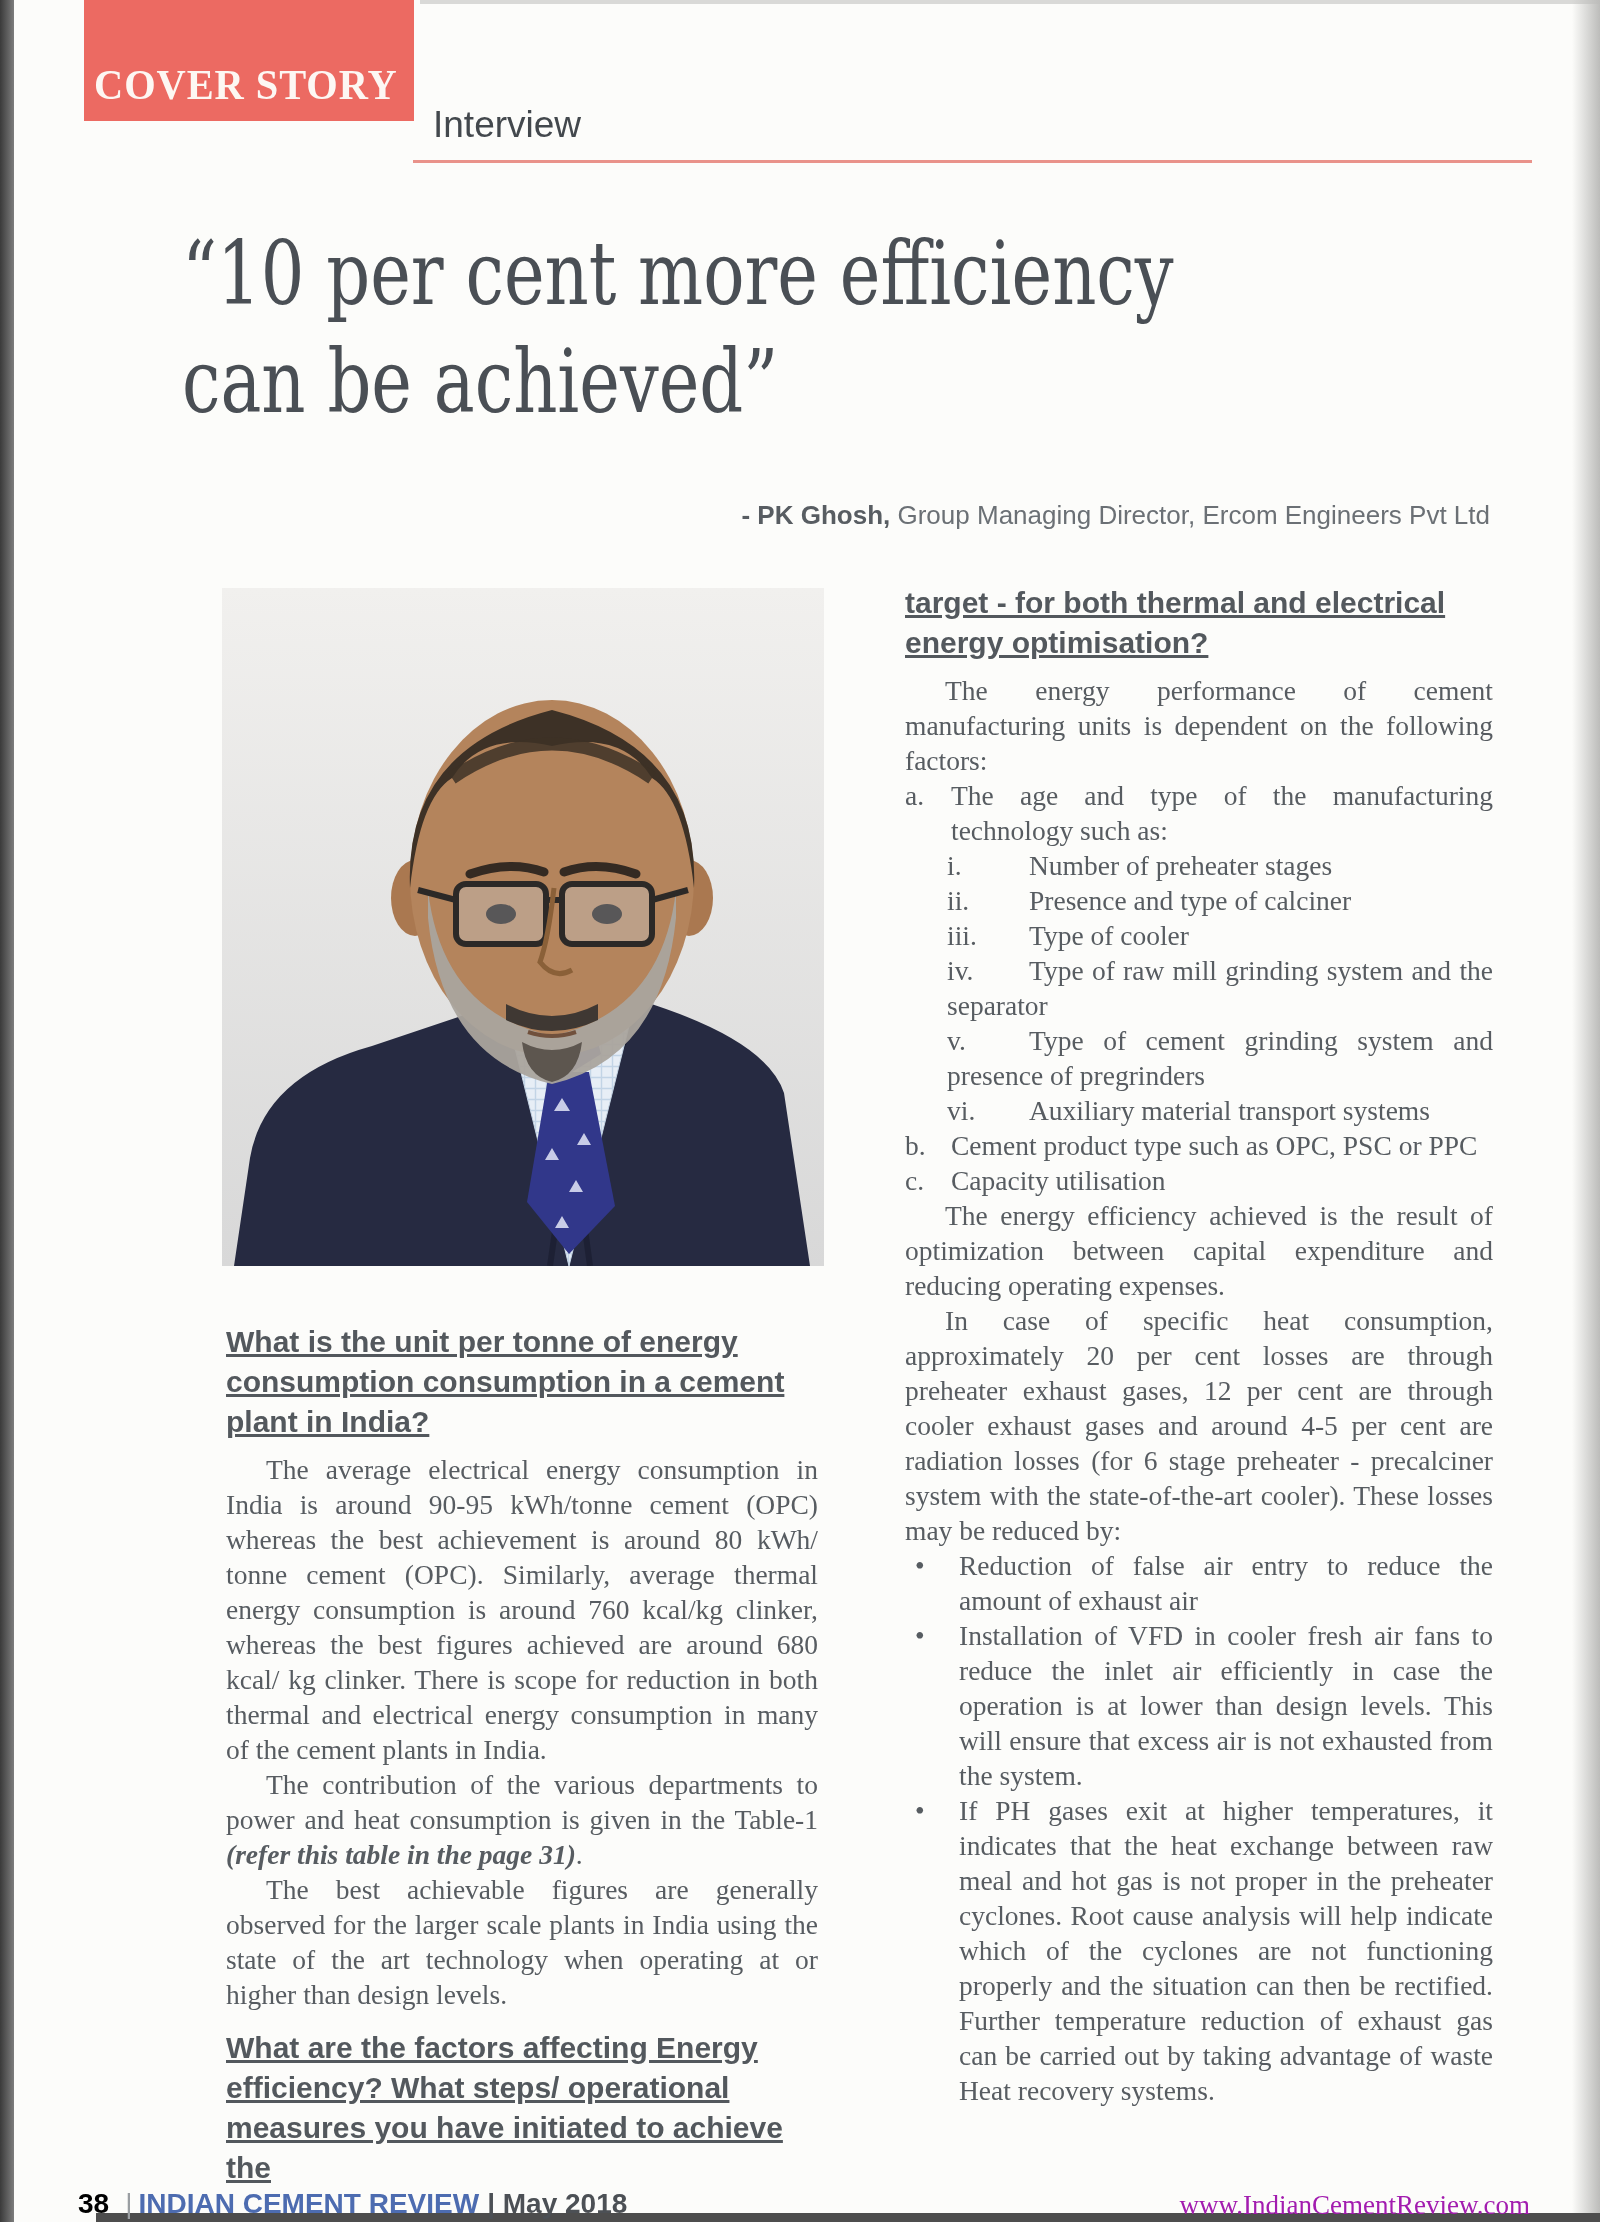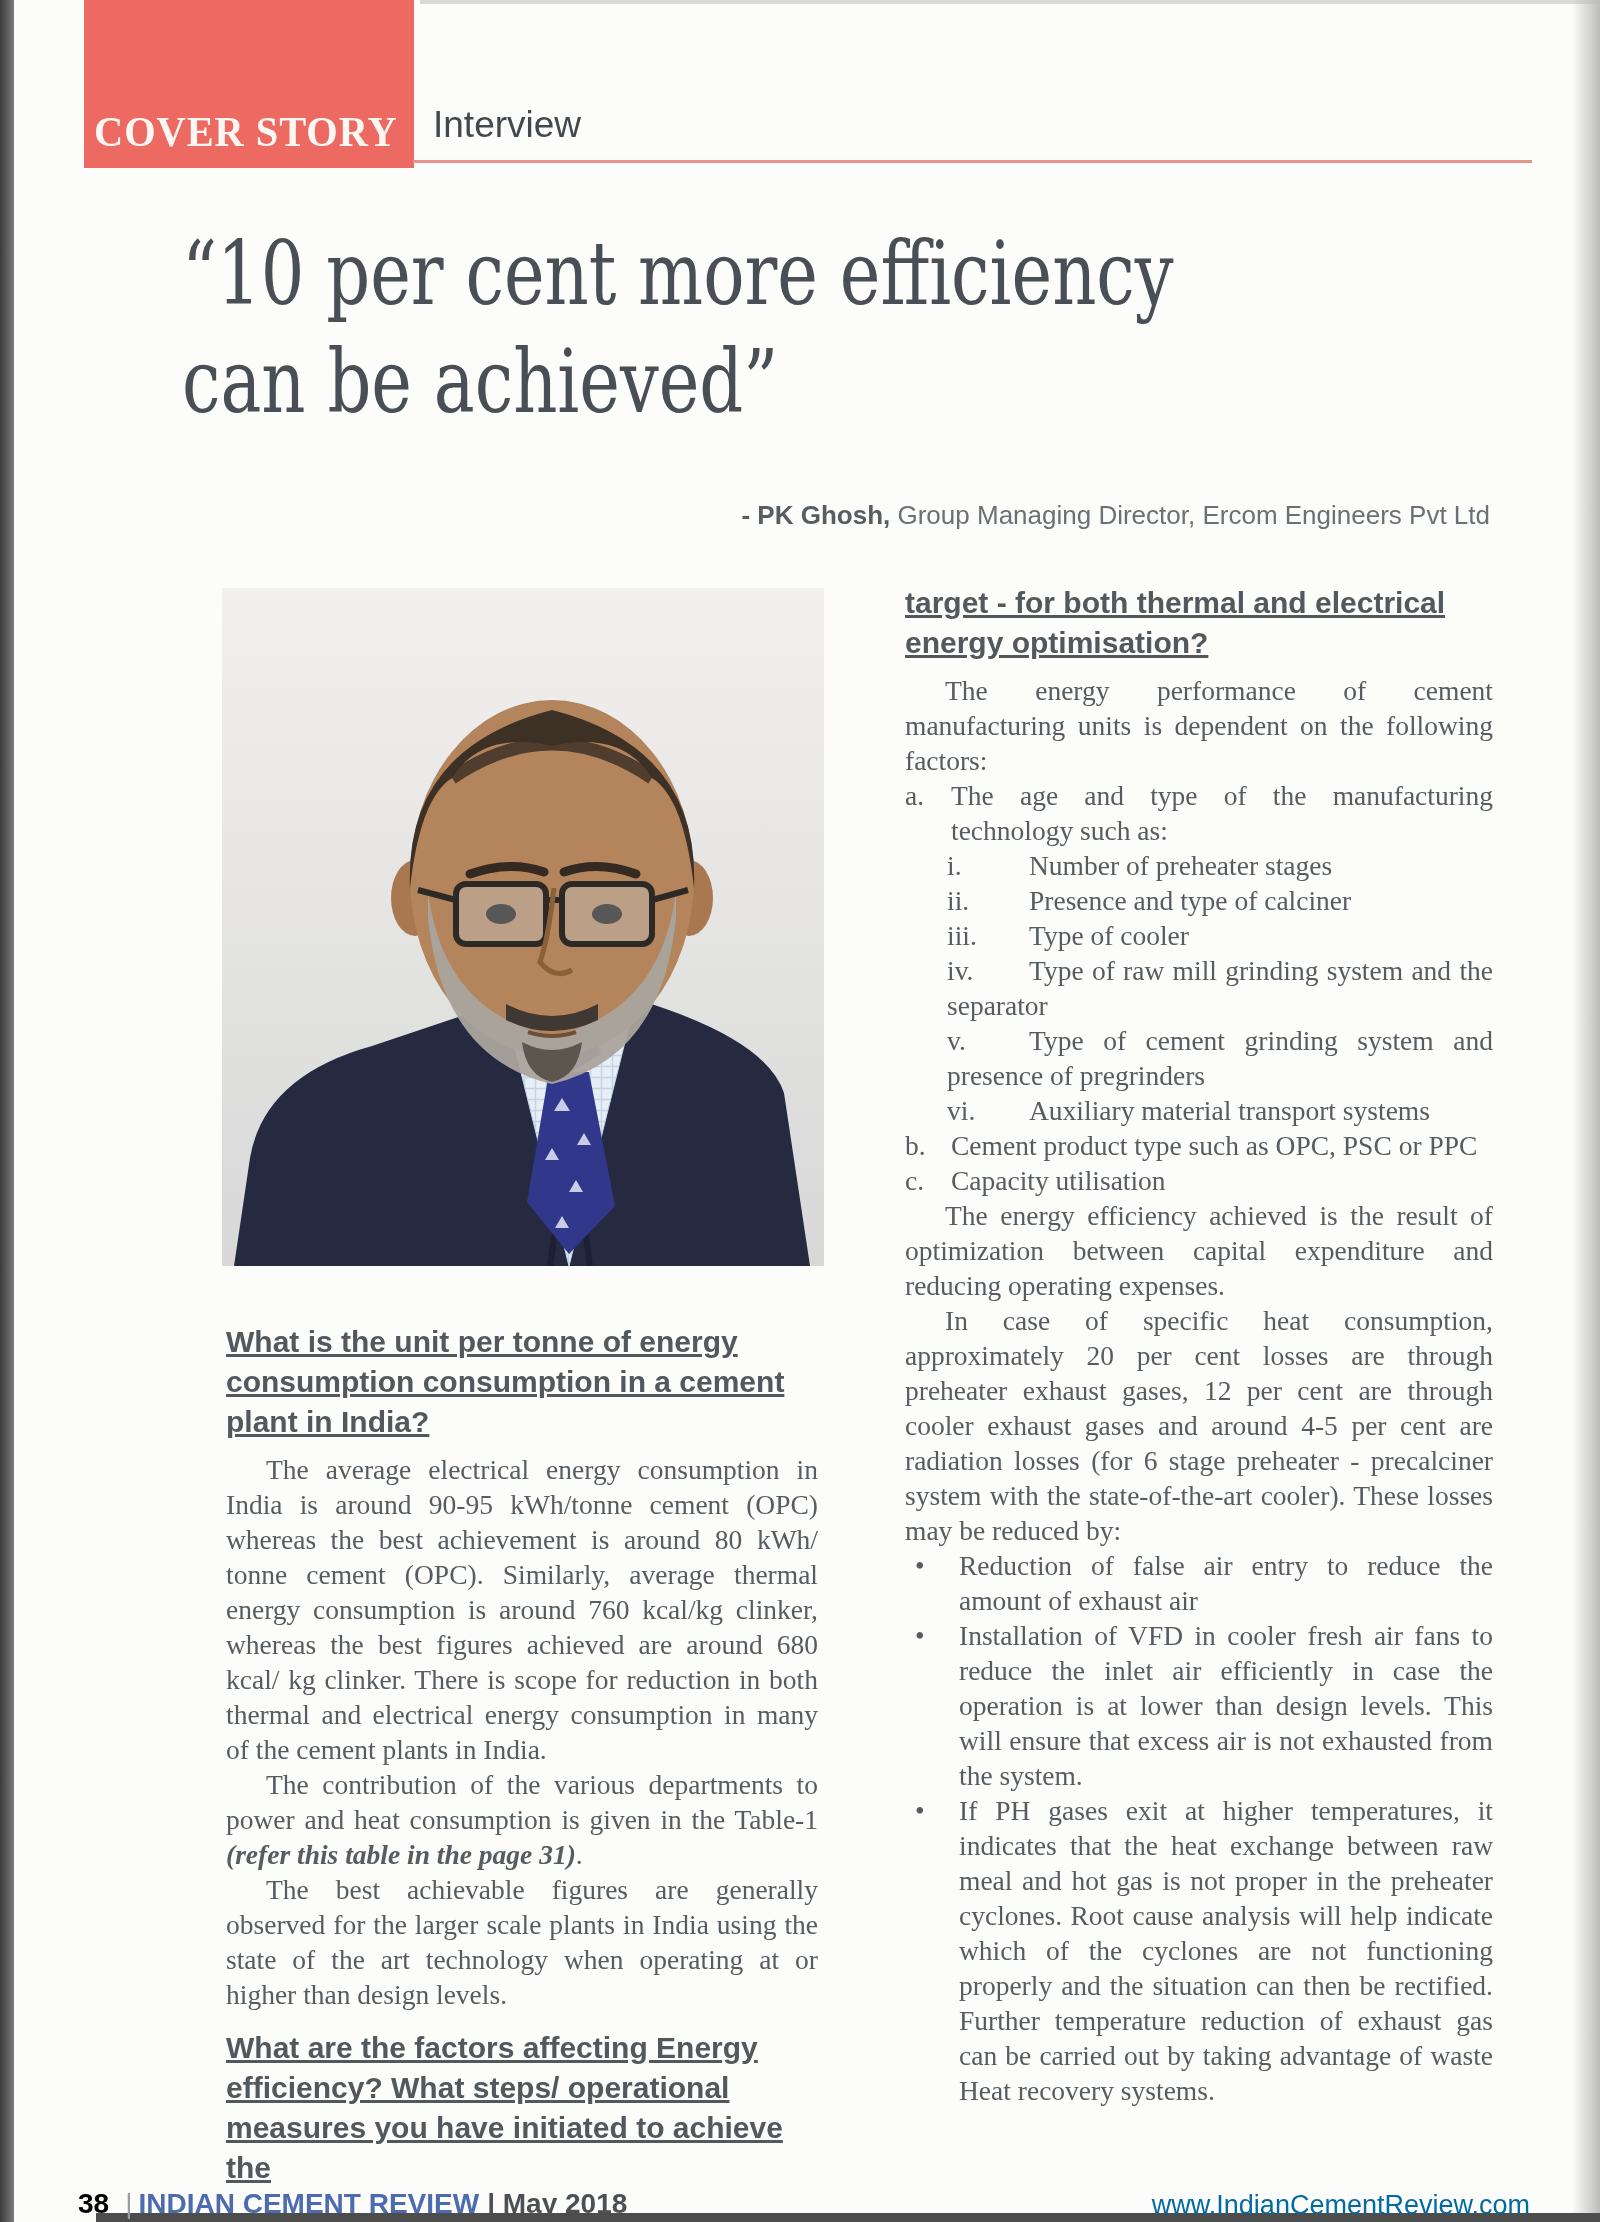--- a/index.html
+++ b/index.html
@@ -10,21 +10,21 @@
   }
   
   .scan-left  { position:absolute; left:0; top:0; width:14px; height:2222px;
                 background:linear-gradient(90deg,#3a3a3a,#7d7d7d); }
   .scan-right { position:absolute; right:0; top:0; width:28px; height:2222px;
                 background:linear-gradient(270deg,#bcbcba, rgba(252,252,250,0)); }
   .scan-bottom{ position:absolute; left:96px; right:0; bottom:0; height:9px; background:#4d4d4d; }
   .scan-top   { position:absolute; left:420px; right:0; top:0; height:4px; background:#d9d9d7; }
 
   
-  .banner { position:absolute; left:84px; top:0; width:330px; height:168px; background:#ec6a62; }
+  .banner { position:absolute; left:84px; top:0; width:330px; height:121px; background:#ec6a62; }
   .kicker { position:absolute; left:10px; bottom:12px;
             font-family:"Liberation Serif", serif; font-weight:700; font-size:43px;
             color:#fdf7f3; letter-spacing:1px; transform:scaleX(0.94); transform-origin:left bottom;
             white-space:nowrap; }
   .section-label { position:absolute; left:433px; top:104px;
             font-family:"Liberation Sans", sans-serif; font-size:37px; color:#43484d; }
   .rule { position:absolute; left:413px; top:160px; width:1119px; height:3px; background:#e9928a; }
 
   
   .title { position:absolute; left:182px; top:220px;
@@ -65,21 +65,21 @@
                         padding-left:10px; box-sizing:border-box; }
 
   
   .footer-left { position:absolute; left:78px; top:2188px;
                  font-family:"Liberation Sans", sans-serif; font-size:28px; color:#4c5055; }
   .footer-left .pageno { font-weight:700; color:#000000; }
   .footer-left .thin-sep { color:#9a9ea2; font-weight:400; padding:0 6px 0 16px; }
   .footer-left .mag { font-weight:700; color:#4d6cb0; }
   .footer-left .issue { font-weight:700; color:#4c5055; padding-left:8px; }
   .footer-right { position:absolute; right:70px; top:2190px; text-align:center;
-                 font-family:Liberation Sans, sans-serif; font-size:27px; color:#0369a1; }
+                 font-family:Liberation Serif, serif; font-size:27px; color:#a21caf; }
 </style>
 </head>
 <body>
 
 <div class="page">
 
   <div class="scan-top"></div>
   <div class="scan-left"></div>
   <div class="scan-right"></div>
   <div class="scan-bottom"></div>

